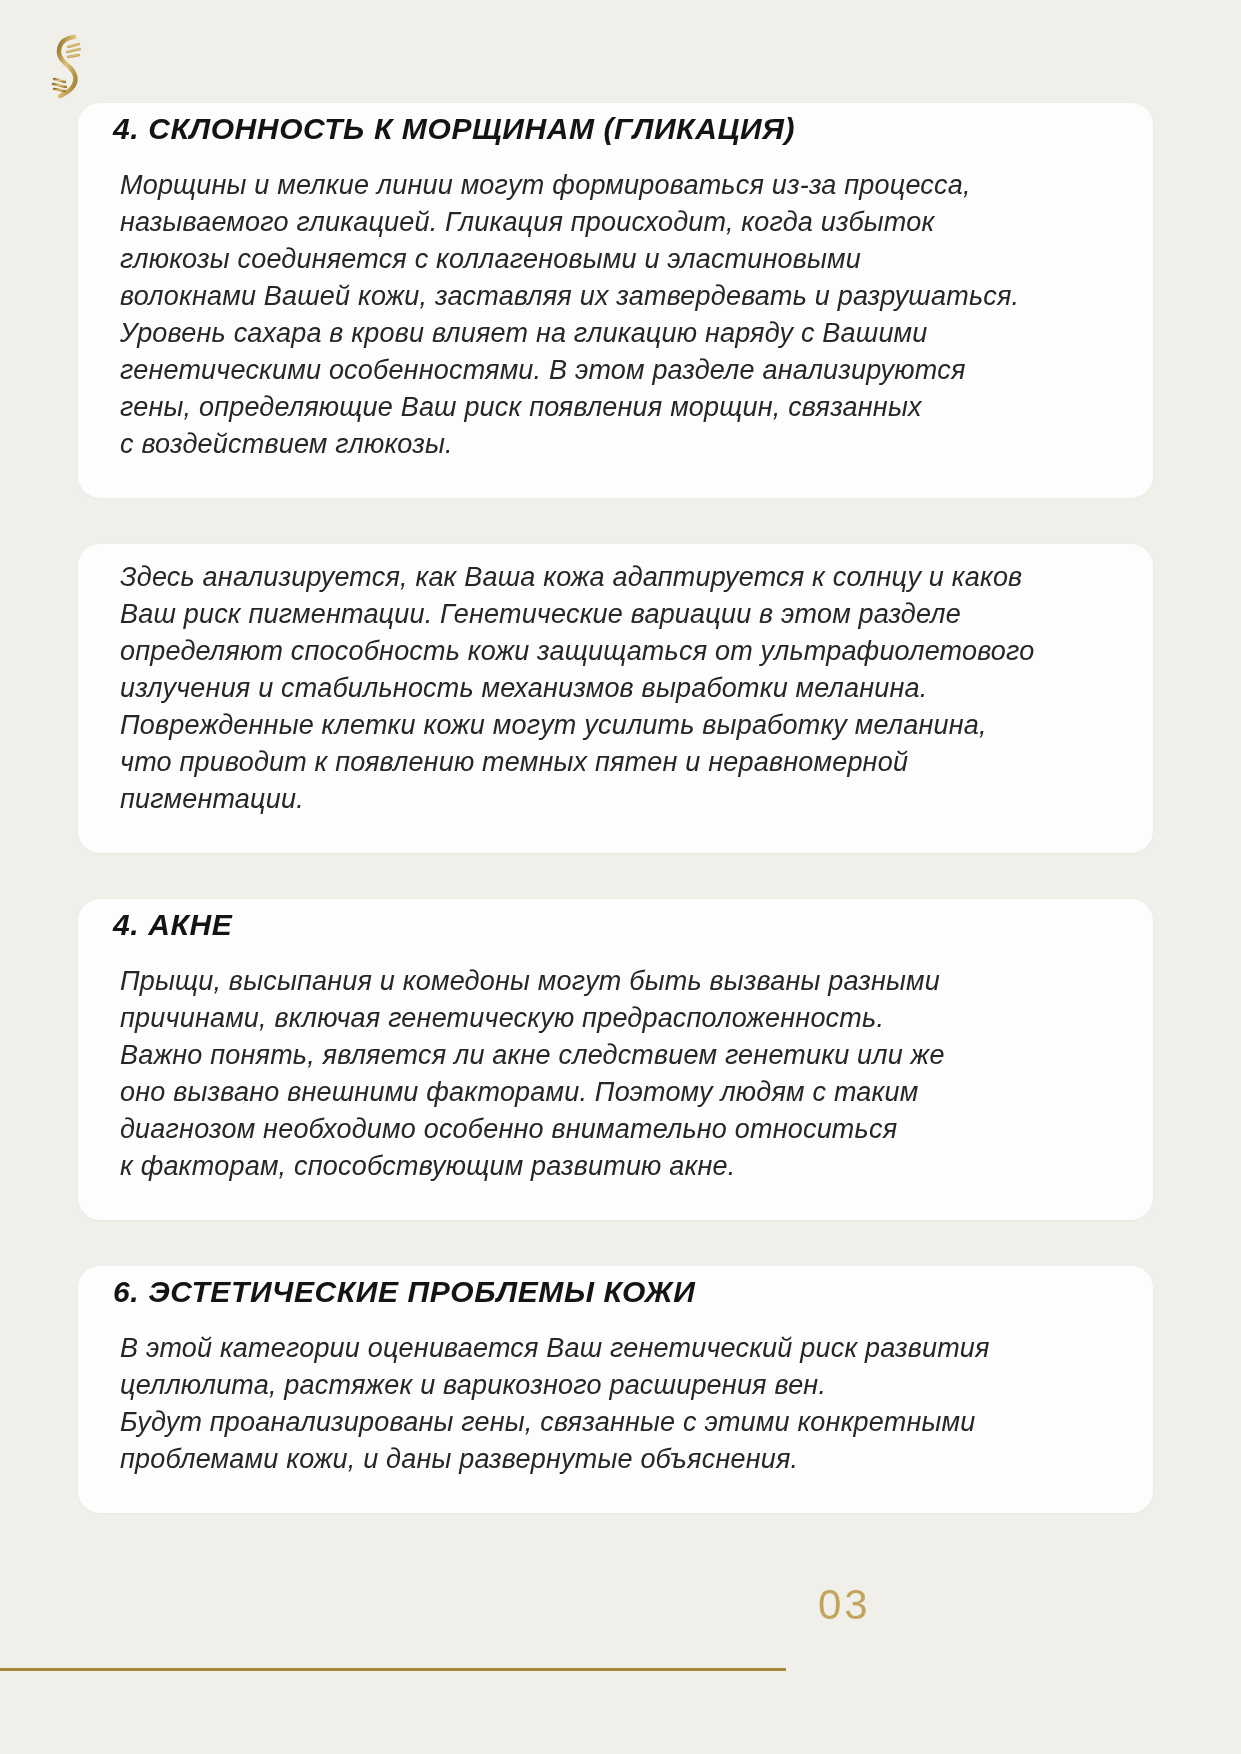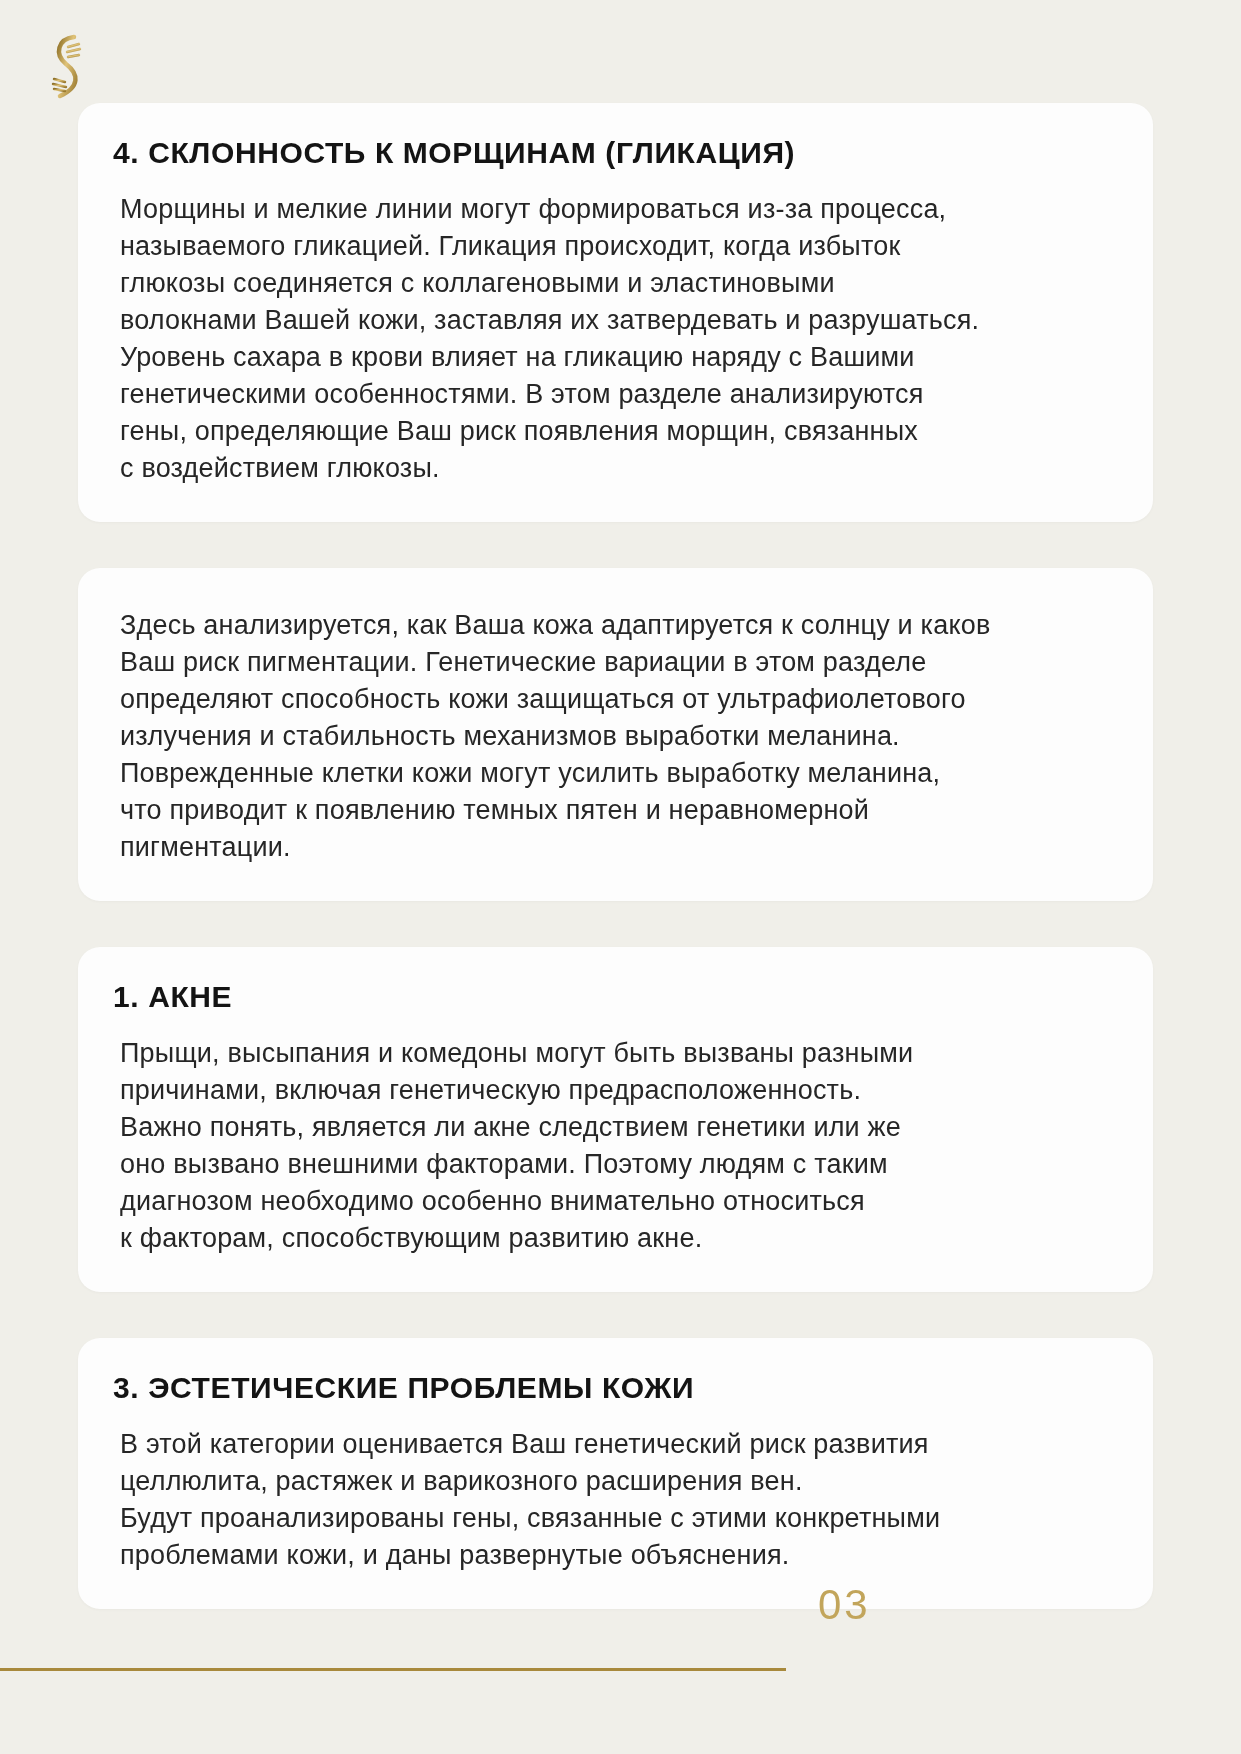--- a/index.html
+++ b/index.html
@@ -23,22 +23,23 @@
   }
   .content {
     position: absolute;
     top: 103px;
     left: 78px;
     width: 1075px;
   }
   .card {
     background: #fdfdfd;
     border-radius: 22px;
-    padding: 32px 70px 28px 35px;
+    padding: 8px 70px 28px 35px;
     box-shadow: 0 1px 3px rgba(0,0,0,0.03);
+    font-style: italic;
   }
   .card + .card {
     margin-top: 46px;
   }
   .card h2 {
     margin: 0 0 20px 0;
     font-size: 30px;
     line-height: 36px;
     font-weight: bold;
     letter-spacing: 0.6px;
@@ -112,31 +113,31 @@
     <p class="body">Здесь анализируется, как Ваша кожа адаптируется к солнцу и каков
 Ваш риск пигментации. Генетические вариации в этом разделе
 определяют способность кожи защищаться от ультрафиолетового
 излучения и стабильность механизмов выработки меланина.
 Поврежденные клетки кожи могут усилить выработку меланина,
 что приводит к появлению темных пятен и неравномерной
 пигментации.</p>
   </section>
 
   <section class="card">
-    <h2>1. АКНЕ</h2>
+    <h2>4. АКНЕ</h2>
     <p class="body">Прыщи, высыпания и комедоны могут быть вызваны разными
 причинами, включая генетическую предрасположенность.
 Важно понять, является ли акне следствием генетики или же
 оно вызвано внешними факторами. Поэтому людям с таким
 диагнозом необходимо особенно внимательно относиться
 к факторам, способствующим развитию акне.</p>
   </section>
 
   <section class="card">
-    <h2>3. ЭСТЕТИЧЕСКИЕ ПРОБЛЕМЫ КОЖИ</h2>
+    <h2>6. ЭСТЕТИЧЕСКИЕ ПРОБЛЕМЫ КОЖИ</h2>
     <p class="body">В этой категории оценивается Ваш генетический риск развития
 целлюлита, растяжек и варикозного расширения вен.
 Будут проанализированы гены, связанные с этими конкретными
 проблемами кожи, и даны развернутые объяснения.</p>
   </section>
 </div>
 
 <div class="footer-line"></div>
 <div class="page-number">03</div>
 

